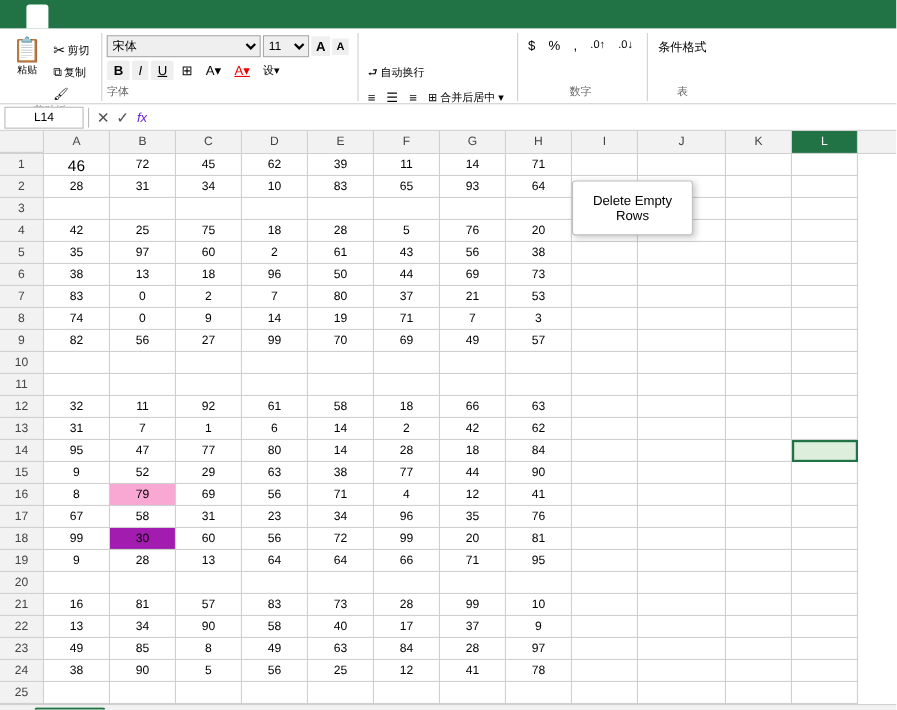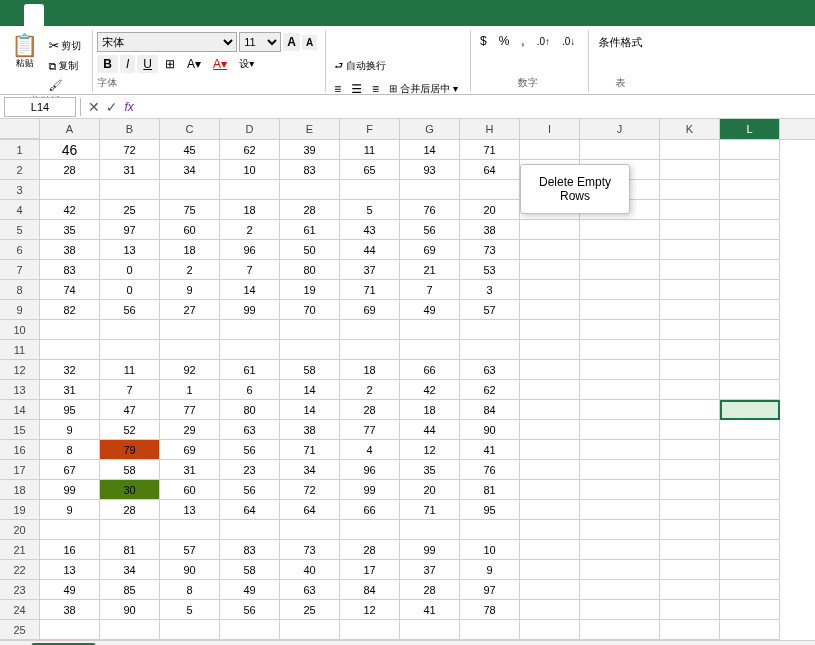--- a/index.html
+++ b/index.html
@@ -372,21 +372,21 @@
             <div style="width: 60px; min-width: 60px; height: 20px; border-right: 1px solid rgb(208, 208, 208); border-bottom: 1px solid rgb(208, 208, 208); display: flex; align-items: center; justify-content: center; font-size: 11px; color: rgb(0, 0, 0); background: rgb(255, 255, 255); cursor: cell; overflow: hidden; white-space: nowrap;">77</div>
             <div style="width: 60px; min-width: 60px; height: 20px; border-right: 1px solid rgb(208, 208, 208); border-bottom: 1px solid rgb(208, 208, 208); display: flex; align-items: center; justify-content: center; font-size: 11px; color: rgb(0, 0, 0); background: rgb(255, 255, 255); cursor: cell; overflow: hidden; white-space: nowrap;">44</div>
             <div style="width: 60px; min-width: 60px; height: 20px; border-right: 1px solid rgb(208, 208, 208); border-bottom: 1px solid rgb(208, 208, 208); display: flex; align-items: center; justify-content: center; font-size: 11px; color: rgb(0, 0, 0); background: rgb(255, 255, 255); cursor: cell; overflow: hidden; white-space: nowrap;">90</div>
             <div style="width: 60px; min-width: 60px; height: 20px; border-right: 1px solid rgb(208, 208, 208); border-bottom: 1px solid rgb(208, 208, 208); display: flex; align-items: center; justify-content: center; font-size: 11px; color: rgb(0, 0, 0); background: rgb(255, 255, 255); cursor: cell; overflow: hidden; white-space: nowrap;"></div>
             <div style="width: 80px; min-width: 80px; height: 20px; border-right: 1px solid rgb(208, 208, 208); border-bottom: 1px solid rgb(208, 208, 208); display: flex; align-items: center; justify-content: center; font-size: 11px; color: rgb(0, 0, 0); background: rgb(255, 255, 255); cursor: cell; overflow: hidden; white-space: nowrap;"></div>
             <div style="width: 60px; min-width: 60px; height: 20px; border-right: 1px solid rgb(208, 208, 208); border-bottom: 1px solid rgb(208, 208, 208); display: flex; align-items: center; justify-content: center; font-size: 11px; color: rgb(0, 0, 0); background: rgb(255, 255, 255); cursor: cell; overflow: hidden; white-space: nowrap;"></div>
             <div style="width: 60px; min-width: 60px; height: 20px; border-right: 1px solid rgb(208, 208, 208); border-bottom: 1px solid rgb(208, 208, 208); display: flex; align-items: center; justify-content: center; font-size: 11px; color: rgb(0, 0, 0); background: rgb(255, 255, 255); cursor: cell; overflow: hidden; white-space: nowrap;"></div>
           </div>
           <div style="display: flex;">
             <div style="width: 60px; min-width: 60px; height: 20px; border-right: 1px solid rgb(208, 208, 208); border-bottom: 1px solid rgb(208, 208, 208); display: flex; align-items: center; justify-content: center; font-size: 11px; color: rgb(0, 0, 0); background: rgb(255, 255, 255); cursor: cell; overflow: hidden; white-space: nowrap;">8</div>
-            <div style="width: 60px; min-width: 60px; height: 20px; border-right: 1px solid rgb(208, 208, 208); border-bottom: 1px solid rgb(208, 208, 208); display: flex; align-items: center; justify-content: center; font-size: 11px; color: rgb(0, 0, 0); background: #c2410c; cursor: cell; overflow: hidden; white-space: nowrap;">79</div>
+            <div style="width: 60px; min-width: 60px; height: 20px; border-right: 1px solid rgb(208, 208, 208); border-bottom: 1px solid rgb(208, 208, 208); display: flex; align-items: center; justify-content: center; font-size: 11px; color: rgb(0, 0, 0); background: #f9a8d4; cursor: cell; overflow: hidden; white-space: nowrap;">79</div>
             <div style="width: 60px; min-width: 60px; height: 20px; border-right: 1px solid rgb(208, 208, 208); border-bottom: 1px solid rgb(208, 208, 208); display: flex; align-items: center; justify-content: center; font-size: 11px; color: rgb(0, 0, 0); background: rgb(255, 255, 255); cursor: cell; overflow: hidden; white-space: nowrap;">69</div>
             <div style="width: 60px; min-width: 60px; height: 20px; border-right: 1px solid rgb(208, 208, 208); border-bottom: 1px solid rgb(208, 208, 208); display: flex; align-items: center; justify-content: center; font-size: 11px; color: rgb(0, 0, 0); background: rgb(255, 255, 255); cursor: cell; overflow: hidden; white-space: nowrap;">56</div>
             <div style="width: 60px; min-width: 60px; height: 20px; border-right: 1px solid rgb(208, 208, 208); border-bottom: 1px solid rgb(208, 208, 208); display: flex; align-items: center; justify-content: center; font-size: 11px; color: rgb(0, 0, 0); background: rgb(255, 255, 255); cursor: cell; overflow: hidden; white-space: nowrap;">71</div>
             <div style="width: 60px; min-width: 60px; height: 20px; border-right: 1px solid rgb(208, 208, 208); border-bottom: 1px solid rgb(208, 208, 208); display: flex; align-items: center; justify-content: center; font-size: 11px; color: rgb(0, 0, 0); background: rgb(255, 255, 255); cursor: cell; overflow: hidden; white-space: nowrap;">4</div>
             <div style="width: 60px; min-width: 60px; height: 20px; border-right: 1px solid rgb(208, 208, 208); border-bottom: 1px solid rgb(208, 208, 208); display: flex; align-items: center; justify-content: center; font-size: 11px; color: rgb(0, 0, 0); background: rgb(255, 255, 255); cursor: cell; overflow: hidden; white-space: nowrap;">12</div>
             <div style="width: 60px; min-width: 60px; height: 20px; border-right: 1px solid rgb(208, 208, 208); border-bottom: 1px solid rgb(208, 208, 208); display: flex; align-items: center; justify-content: center; font-size: 11px; color: rgb(0, 0, 0); background: rgb(255, 255, 255); cursor: cell; overflow: hidden; white-space: nowrap;">41</div>
             <div style="width: 60px; min-width: 60px; height: 20px; border-right: 1px solid rgb(208, 208, 208); border-bottom: 1px solid rgb(208, 208, 208); display: flex; align-items: center; justify-content: center; font-size: 11px; color: rgb(0, 0, 0); background: rgb(255, 255, 255); cursor: cell; overflow: hidden; white-space: nowrap;"></div>
             <div style="width: 80px; min-width: 80px; height: 20px; border-right: 1px solid rgb(208, 208, 208); border-bottom: 1px solid rgb(208, 208, 208); display: flex; align-items: center; justify-content: center; font-size: 11px; color: rgb(0, 0, 0); background: rgb(255, 255, 255); cursor: cell; overflow: hidden; white-space: nowrap;"></div>
             <div style="width: 60px; min-width: 60px; height: 20px; border-right: 1px solid rgb(208, 208, 208); border-bottom: 1px solid rgb(208, 208, 208); display: flex; align-items: center; justify-content: center; font-size: 11px; color: rgb(0, 0, 0); background: rgb(255, 255, 255); cursor: cell; overflow: hidden; white-space: nowrap;"></div>
             <div style="width: 60px; min-width: 60px; height: 20px; border-right: 1px solid rgb(208, 208, 208); border-bottom: 1px solid rgb(208, 208, 208); display: flex; align-items: center; justify-content: center; font-size: 11px; color: rgb(0, 0, 0); background: rgb(255, 255, 255); cursor: cell; overflow: hidden; white-space: nowrap;"></div>
@@ -400,21 +400,21 @@
             <div style="width: 60px; min-width: 60px; height: 20px; border-right: 1px solid rgb(208, 208, 208); border-bottom: 1px solid rgb(208, 208, 208); display: flex; align-items: center; justify-content: center; font-size: 11px; color: rgb(0, 0, 0); background: rgb(255, 255, 255); cursor: cell; overflow: hidden; white-space: nowrap;">96</div>
             <div style="width: 60px; min-width: 60px; height: 20px; border-right: 1px solid rgb(208, 208, 208); border-bottom: 1px solid rgb(208, 208, 208); display: flex; align-items: center; justify-content: center; font-size: 11px; color: rgb(0, 0, 0); background: rgb(255, 255, 255); cursor: cell; overflow: hidden; white-space: nowrap;">35</div>
             <div style="width: 60px; min-width: 60px; height: 20px; border-right: 1px solid rgb(208, 208, 208); border-bottom: 1px solid rgb(208, 208, 208); display: flex; align-items: center; justify-content: center; font-size: 11px; color: rgb(0, 0, 0); background: rgb(255, 255, 255); cursor: cell; overflow: hidden; white-space: nowrap;">76</div>
             <div style="width: 60px; min-width: 60px; height: 20px; border-right: 1px solid rgb(208, 208, 208); border-bottom: 1px solid rgb(208, 208, 208); display: flex; align-items: center; justify-content: center; font-size: 11px; color: rgb(0, 0, 0); background: rgb(255, 255, 255); cursor: cell; overflow: hidden; white-space: nowrap;"></div>
             <div style="width: 80px; min-width: 80px; height: 20px; border-right: 1px solid rgb(208, 208, 208); border-bottom: 1px solid rgb(208, 208, 208); display: flex; align-items: center; justify-content: center; font-size: 11px; color: rgb(0, 0, 0); background: rgb(255, 255, 255); cursor: cell; overflow: hidden; white-space: nowrap;"></div>
             <div style="width: 60px; min-width: 60px; height: 20px; border-right: 1px solid rgb(208, 208, 208); border-bottom: 1px solid rgb(208, 208, 208); display: flex; align-items: center; justify-content: center; font-size: 11px; color: rgb(0, 0, 0); background: rgb(255, 255, 255); cursor: cell; overflow: hidden; white-space: nowrap;"></div>
             <div style="width: 60px; min-width: 60px; height: 20px; border-right: 1px solid rgb(208, 208, 208); border-bottom: 1px solid rgb(208, 208, 208); display: flex; align-items: center; justify-content: center; font-size: 11px; color: rgb(0, 0, 0); background: rgb(255, 255, 255); cursor: cell; overflow: hidden; white-space: nowrap;"></div>
           </div>
           <div style="display: flex;">
             <div style="width: 60px; min-width: 60px; height: 20px; border-right: 1px solid rgb(208, 208, 208); border-bottom: 1px solid rgb(208, 208, 208); display: flex; align-items: center; justify-content: center; font-size: 11px; color: rgb(0, 0, 0); background: rgb(255, 255, 255); cursor: cell; overflow: hidden; white-space: nowrap;">99</div>
-            <div style="width: 60px; min-width: 60px; height: 20px; border-right: 1px solid rgb(208, 208, 208); border-bottom: 1px solid rgb(208, 208, 208); display: flex; align-items: center; justify-content: center; font-size: 11px; color: rgb(0, 0, 0); background: #4d7c0f; cursor: cell; overflow: hidden; white-space: nowrap;">30</div>
+            <div style="width: 60px; min-width: 60px; height: 20px; border-right: 1px solid rgb(208, 208, 208); border-bottom: 1px solid rgb(208, 208, 208); display: flex; align-items: center; justify-content: center; font-size: 11px; color: rgb(0, 0, 0); background: #a21caf; cursor: cell; overflow: hidden; white-space: nowrap;">30</div>
             <div style="width: 60px; min-width: 60px; height: 20px; border-right: 1px solid rgb(208, 208, 208); border-bottom: 1px solid rgb(208, 208, 208); display: flex; align-items: center; justify-content: center; font-size: 11px; color: rgb(0, 0, 0); background: rgb(255, 255, 255); cursor: cell; overflow: hidden; white-space: nowrap;">60</div>
             <div style="width: 60px; min-width: 60px; height: 20px; border-right: 1px solid rgb(208, 208, 208); border-bottom: 1px solid rgb(208, 208, 208); display: flex; align-items: center; justify-content: center; font-size: 11px; color: rgb(0, 0, 0); background: rgb(255, 255, 255); cursor: cell; overflow: hidden; white-space: nowrap;">56</div>
             <div style="width: 60px; min-width: 60px; height: 20px; border-right: 1px solid rgb(208, 208, 208); border-bottom: 1px solid rgb(208, 208, 208); display: flex; align-items: center; justify-content: center; font-size: 11px; color: rgb(0, 0, 0); background: rgb(255, 255, 255); cursor: cell; overflow: hidden; white-space: nowrap;">72</div>
             <div style="width: 60px; min-width: 60px; height: 20px; border-right: 1px solid rgb(208, 208, 208); border-bottom: 1px solid rgb(208, 208, 208); display: flex; align-items: center; justify-content: center; font-size: 11px; color: rgb(0, 0, 0); background: rgb(255, 255, 255); cursor: cell; overflow: hidden; white-space: nowrap;">99</div>
             <div style="width: 60px; min-width: 60px; height: 20px; border-right: 1px solid rgb(208, 208, 208); border-bottom: 1px solid rgb(208, 208, 208); display: flex; align-items: center; justify-content: center; font-size: 11px; color: rgb(0, 0, 0); background: rgb(255, 255, 255); cursor: cell; overflow: hidden; white-space: nowrap;">20</div>
             <div style="width: 60px; min-width: 60px; height: 20px; border-right: 1px solid rgb(208, 208, 208); border-bottom: 1px solid rgb(208, 208, 208); display: flex; align-items: center; justify-content: center; font-size: 11px; color: rgb(0, 0, 0); background: rgb(255, 255, 255); cursor: cell; overflow: hidden; white-space: nowrap;">81</div>
             <div style="width: 60px; min-width: 60px; height: 20px; border-right: 1px solid rgb(208, 208, 208); border-bottom: 1px solid rgb(208, 208, 208); display: flex; align-items: center; justify-content: center; font-size: 11px; color: rgb(0, 0, 0); background: rgb(255, 255, 255); cursor: cell; overflow: hidden; white-space: nowrap;"></div>
             <div style="width: 80px; min-width: 80px; height: 20px; border-right: 1px solid rgb(208, 208, 208); border-bottom: 1px solid rgb(208, 208, 208); display: flex; align-items: center; justify-content: center; font-size: 11px; color: rgb(0, 0, 0); background: rgb(255, 255, 255); cursor: cell; overflow: hidden; white-space: nowrap;"></div>
             <div style="width: 60px; min-width: 60px; height: 20px; border-right: 1px solid rgb(208, 208, 208); border-bottom: 1px solid rgb(208, 208, 208); display: flex; align-items: center; justify-content: center; font-size: 11px; color: rgb(0, 0, 0); background: rgb(255, 255, 255); cursor: cell; overflow: hidden; white-space: nowrap;"></div>
             <div style="width: 60px; min-width: 60px; height: 20px; border-right: 1px solid rgb(208, 208, 208); border-bottom: 1px solid rgb(208, 208, 208); display: flex; align-items: center; justify-content: center; font-size: 11px; color: rgb(0, 0, 0); background: rgb(255, 255, 255); cursor: cell; overflow: hidden; white-space: nowrap;"></div>

